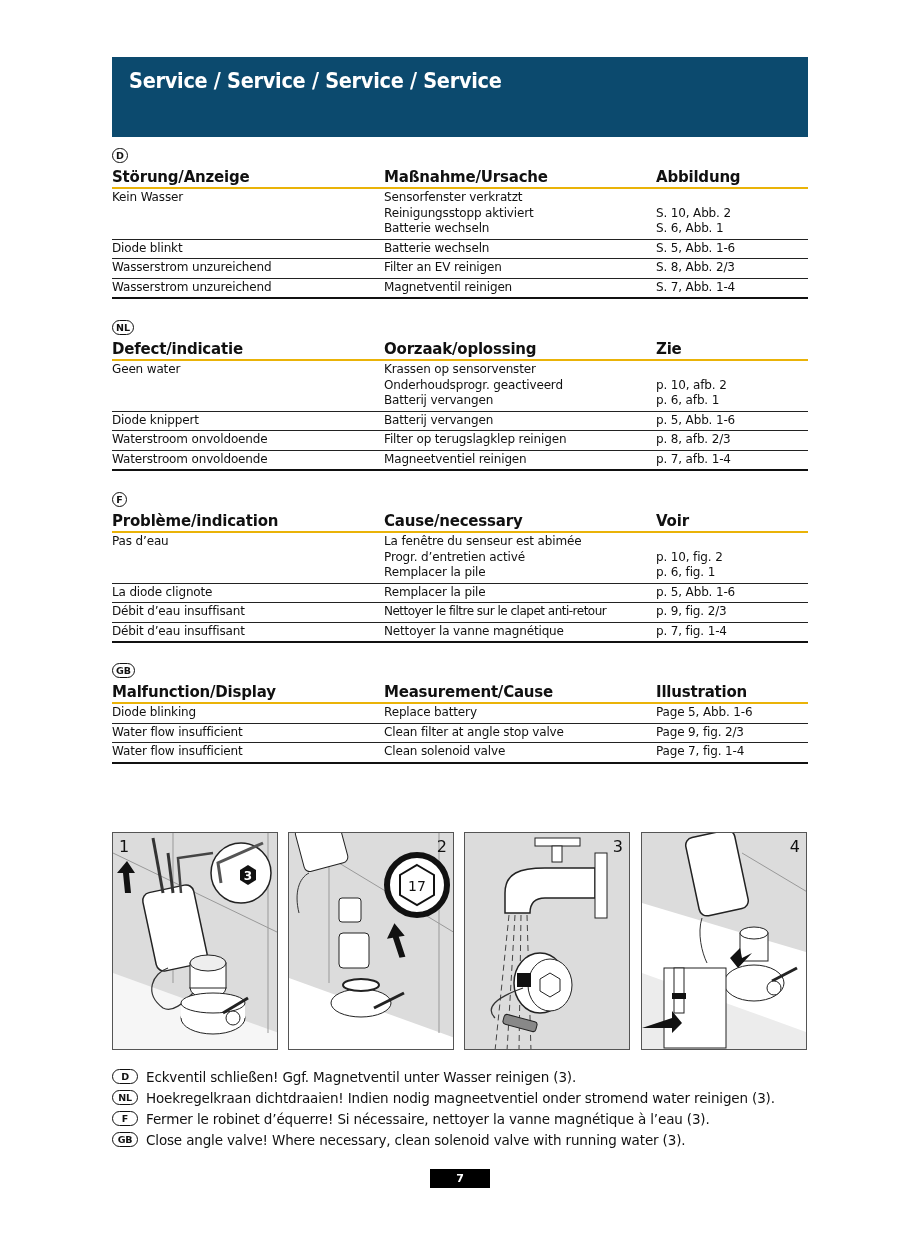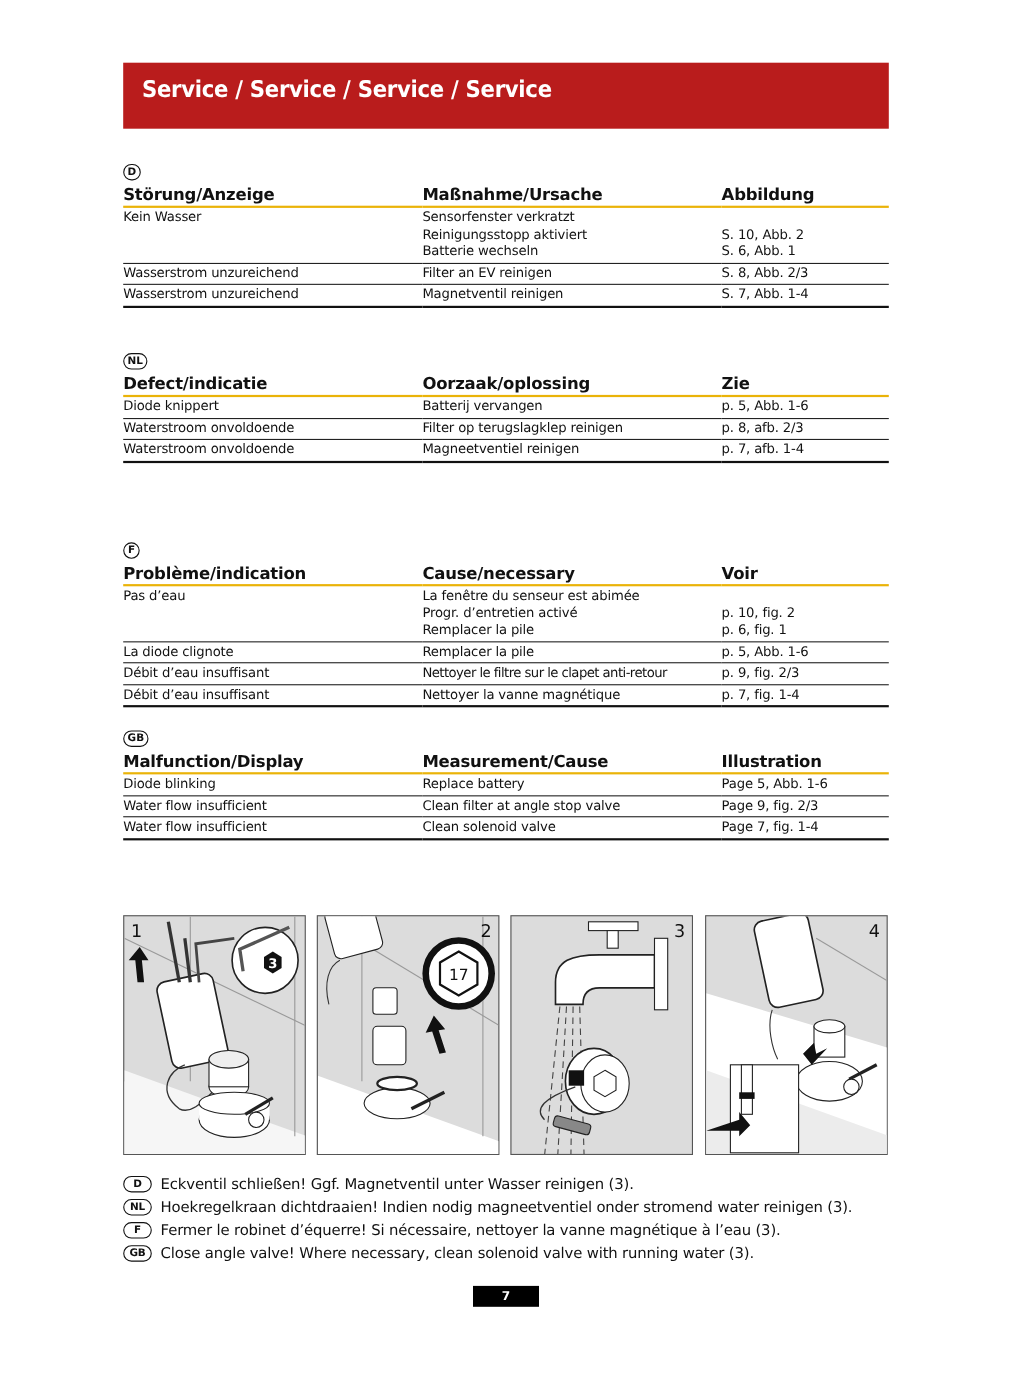--- a/index.html
+++ b/index.html
@@ -1,19 +1,19 @@
 <!DOCTYPE html>
 <html><head>
 <meta charset="utf-8">
 <style>
   html, body { margin: 0; padding: 0; background: #ffffff; }
   body { width: 920px; height: 1257px; position: relative; overflow: hidden;
          font-family: "DejaVu Sans", sans-serif; color: #111; }
 
-  .header-bar { position: absolute; left: 112px; top: 57px; width: 696px; height: 60px; background: #b91c1c; }
+  .header-bar { position: absolute; left: 112px; top: 57px; width: 696px; height: 80px; background: #0c4a6e; }
   .header-title { position: absolute; left: 17px; top: 12px; color: #fff; font-weight: bold;
                   font-size: 21px; letter-spacing: -0.3px; font-family: "DejaVu Sans", sans-serif;
                   transform: scaleX(0.92); transform-origin: left center; white-space: nowrap; }
 
   .section { position: absolute; left: 112px; width: 696px; }
   .lang-badge { display: inline-flex; align-items: center; justify-content: center;
                 height: 15px; min-width: 15px; padding: 0 3px; box-sizing: border-box;
                 border: 1.6px solid #111; border-radius: 9px; font-size: 9.5px; font-weight: bold;
                 line-height: 1; font-family: "DejaVu Sans", sans-serif; }
   .badge-wrap { height: 18px; }
@@ -71,20 +71,25 @@
         <div>Reinigungsstopp aktiviert</div>
         <div>Batterie wechseln</div>
       </td>
       <td class="stack">
         <div></div>
         <div>S. 10, Abb. 2</div>
         <div>S. 6, Abb. 1</div>
       </td>
     </tr>
     <tr>
+      <td>Diode blinkt</td>
+      <td>Batterie wechseln</td>
+      <td>S. 5, Abb. 1-6</td>
+    </tr>
+    <tr>
       <td>Wasserstrom unzureichend</td>
       <td>Filter an EV reinigen</td>
       <td>S. 8, Abb. 2/3</td>
     </tr>
     <tr class="last">
       <td>Wasserstrom unzureichend</td>
       <td>Magnetventil reinigen</td>
       <td>S. 7, Abb. 1-4</td>
     </tr>
   </tbody>
@@ -97,20 +102,33 @@
     <colgroup>
         <col class="c1">
         <col class="c2">
         <col class="c3">
       </colgroup>
     <tbody>
         <tr>
       <th>Defect/indicatie</th>
       <th>Oorzaak/oplossing</th>
       <th>Zie</th>
+    </tr>
+    <tr>
+      <td>Geen water</td>
+      <td class="stack">
+        <div>Krassen op sensorvenster</div>
+        <div>Onderhoudsprogr. geactiveerd</div>
+        <div>Batterij vervangen</div>
+      </td>
+      <td class="stack">
+        <div></div>
+        <div>p. 10, afb. 2</div>
+        <div>p. 6, afb. 1</div>
+      </td>
     </tr>
     <tr>
       <td>Diode knippert</td>
       <td>Batterij vervangen</td>
       <td>p. 5, Abb. 1-6</td>
     </tr>
     <tr>
       <td>Waterstroom onvoldoende</td>
       <td>Filter op terugslagklep reinigen</td>
       <td>p. 8, afb. 2/3</td>

